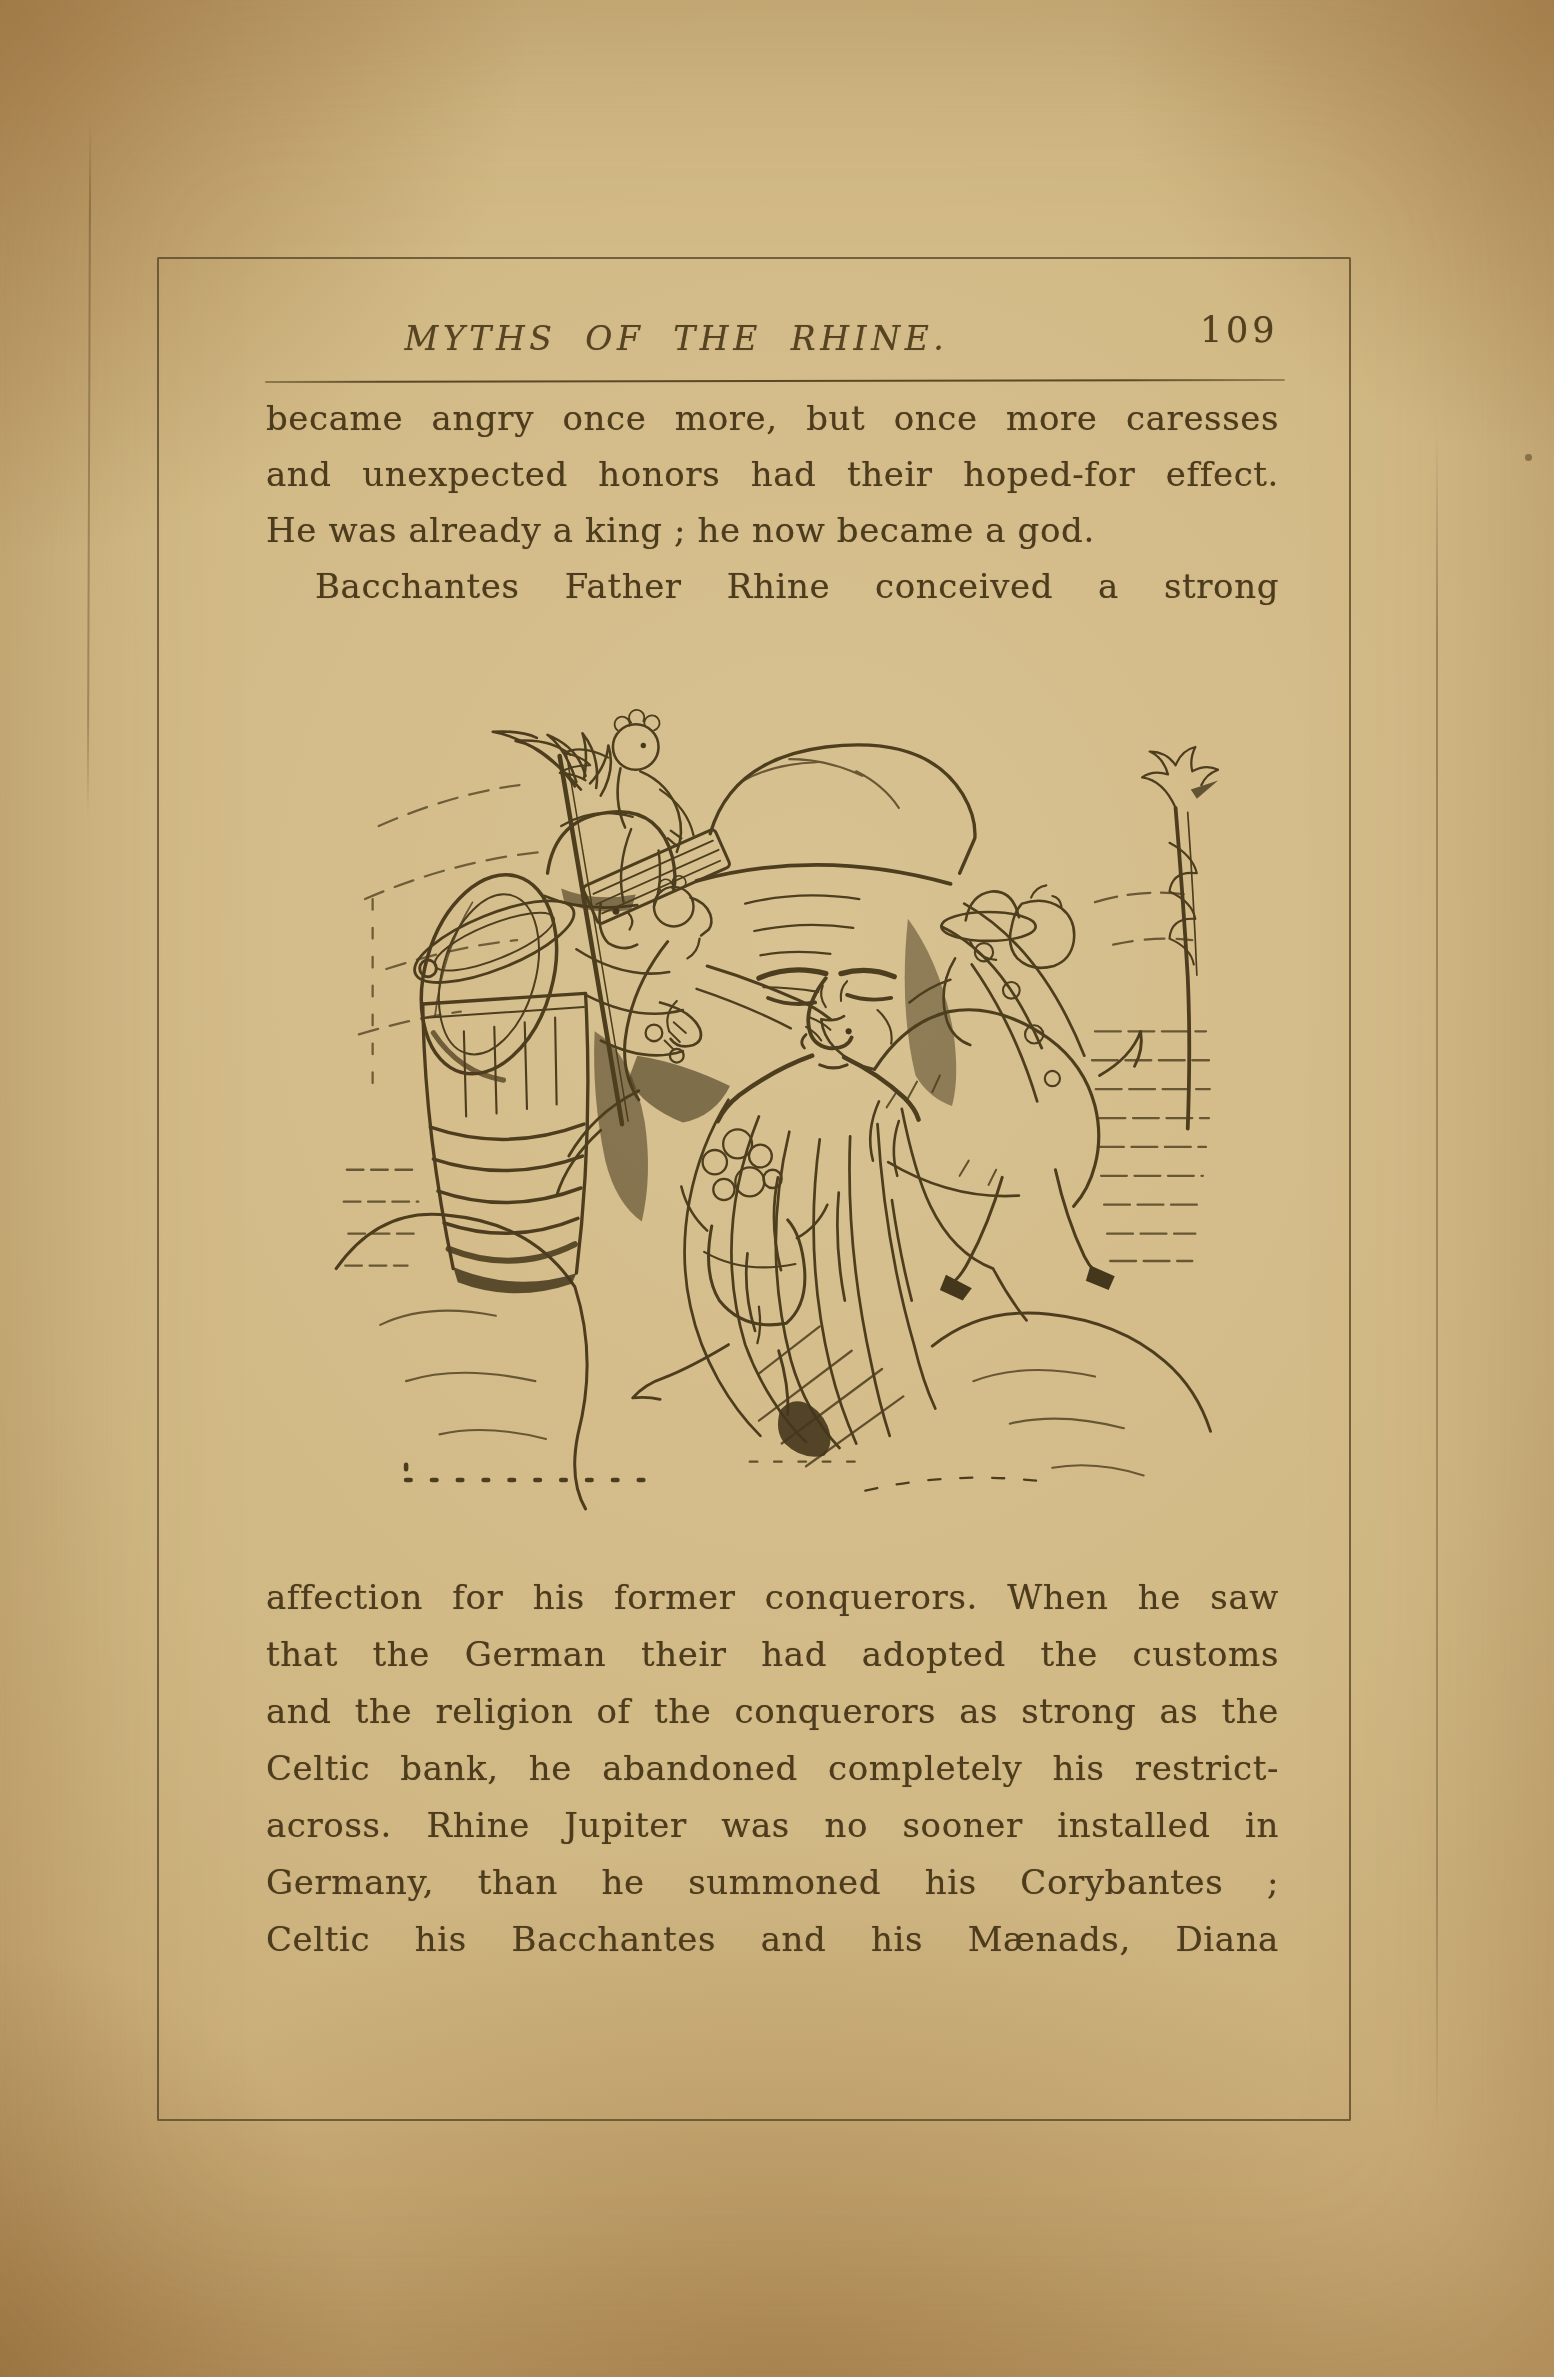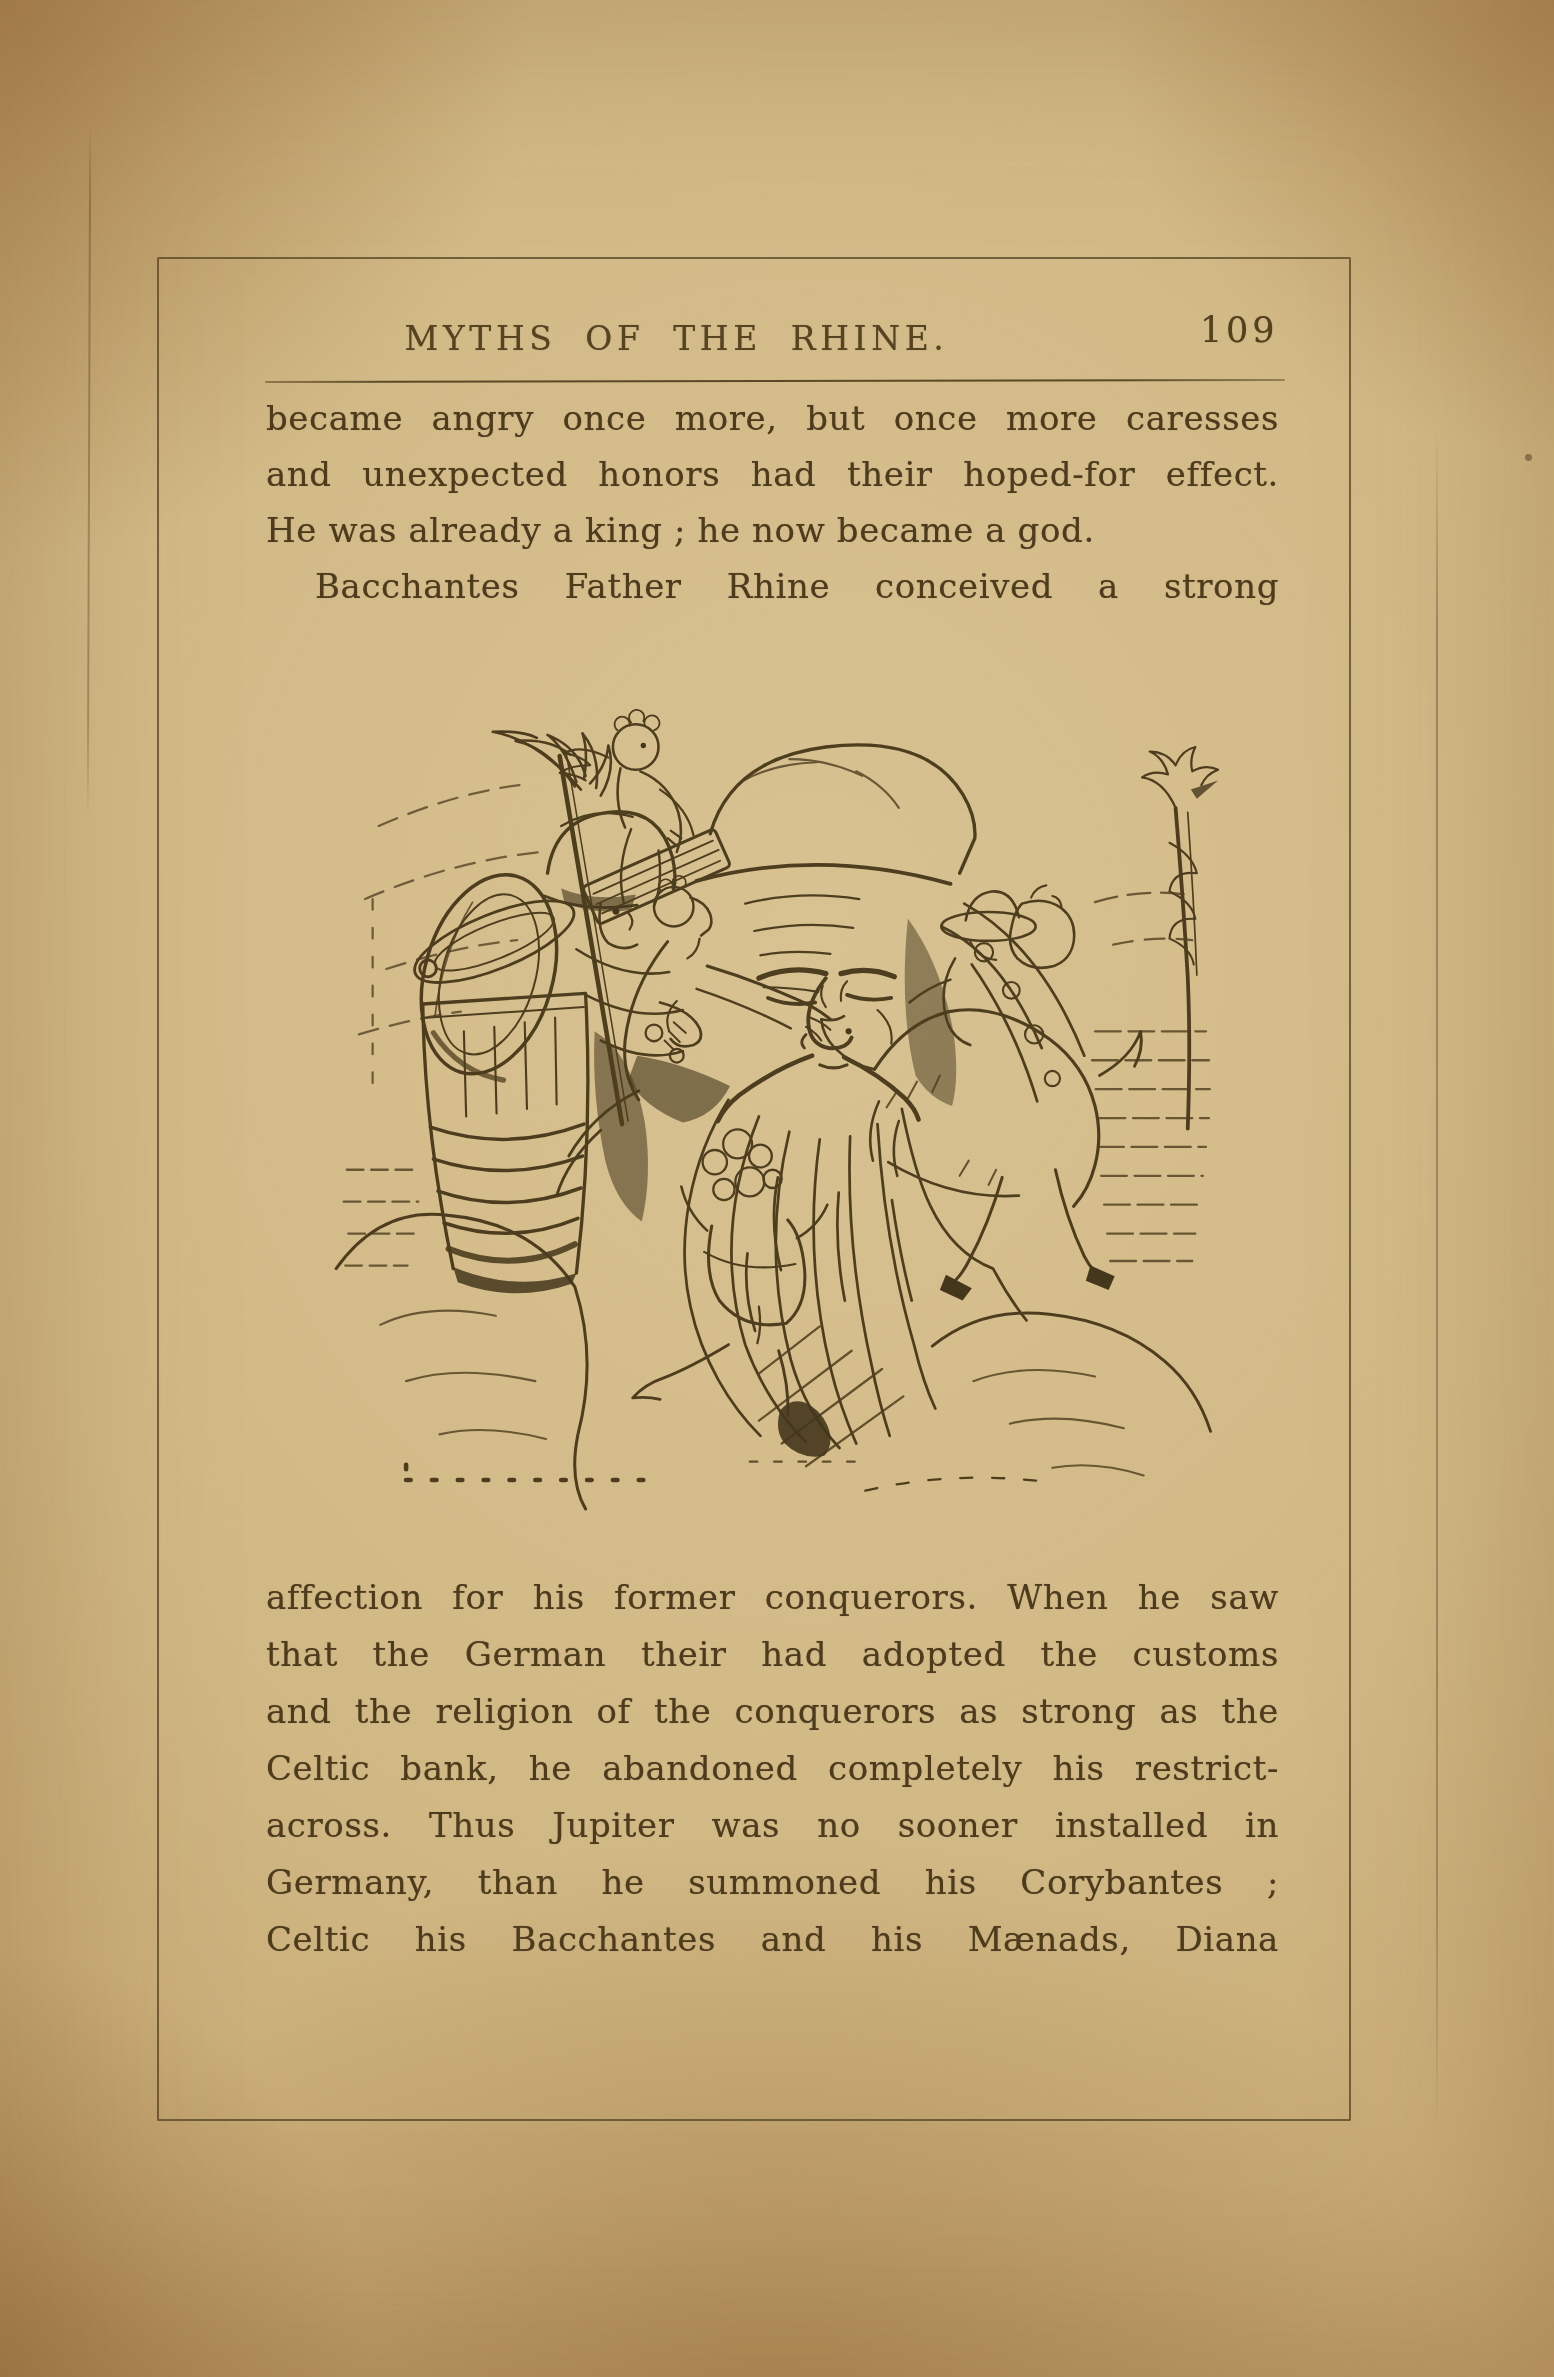--- a/index.html
+++ b/index.html
@@ -19,21 +19,21 @@
   .page-edge{position:absolute;width:2.3px;background:linear-gradient(to bottom,rgba(96,74,40,0),rgba(96,74,40,.45) 12%,rgba(96,74,40,.4) 85%,rgba(96,74,40,0));filter:blur(0.3px);}
   .edge-left{left:88px;top:122px;height:696px;transform:rotate(.2deg);}
   .edge-right{left:1436px;top:433px;height:1699px;}
   .frame{
     position:absolute;left:157px;top:257px;width:1194px;height:1864px;
     border:2.3px solid rgba(88,70,38,.78);
     box-sizing:border-box;border-radius:1.5px;
   }
   .running-title{
     position:absolute;left:266px;top:319px;width:821px;
-    text-align:center;
+    text-align:center;font-style:italic;
     font-size:33px;letter-spacing:4.6px;word-spacing:13.7px;
     color:#564322;text-shadow:0 0 0.8px rgba(70,54,26,.5);
   }
   .page-number{
     position:absolute;left:1200px;top:310px;width:91px;
     font-size:35px;letter-spacing:3.8px;color:#53401e;
     text-shadow:0 0 0.8px rgba(70,54,26,.5);
   }
   .head-rule{
     position:absolute;left:265px;top:380px;width:1020px;height:2.3px;
@@ -264,20 +264,20 @@
         <path d="M1128 152 l36 -12 -28 24z" fill="#3c2f16" stroke="none" opacity=".8"></path>
       </g>
     </svg>
   </div>
 
   <div class="textblock para-bottom">
     <span class="tline jline">affection for his former conquerors.  When he saw</span>
     <span class="tline jline">that the German their had adopted the customs</span>
     <span class="tline jline">and the religion of the conquerors as strong as the</span>
     <span class="tline jline">Celtic bank, he abandoned completely his restrict-</span>
-    <span class="tline jline">across.  Thus Jupiter was no sooner installed in</span>
+    <span class="tline jline">across.  Rhine Jupiter was no sooner installed in</span>
     <span class="tline jline">Germany, than he summoned his Corybantes ;</span>
     <span class="tline jline">Celtic his Bacchantes and his Mænads, Diana</span>
   </div>
 
   <div class="speck"></div>
 </div>
 
 
 </body></html>

